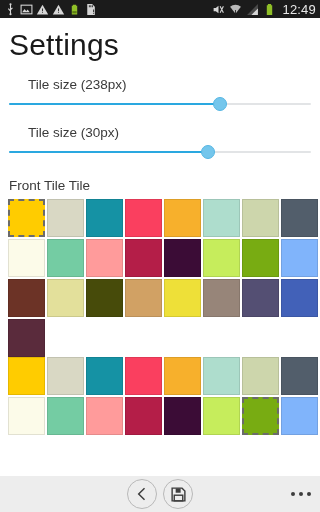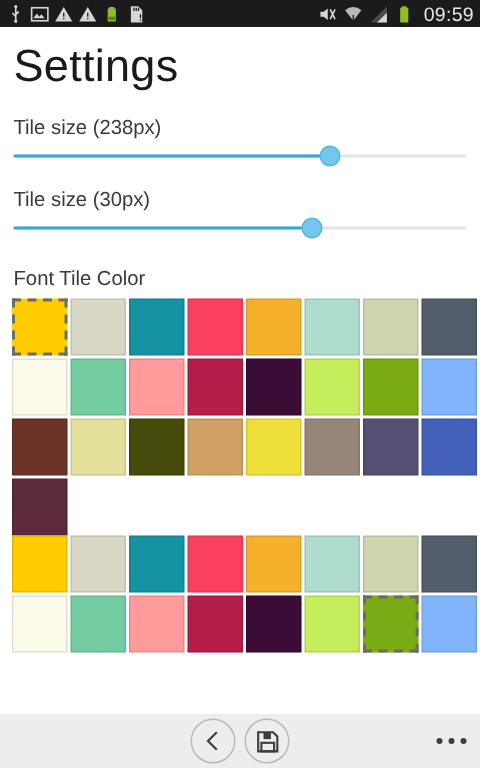--- a/index.html
+++ b/index.html
@@ -35,21 +35,21 @@
     overflow: hidden;
   }
   .page-title {
     font-size: 30px; font-weight: 300; color: #1a1a1a;
     padding: 10px 0 4px 9px; letter-spacing: .2px;
     line-height: 1.15;
   }
 
   .setting-label {
     font-size: 13.5px; color: #3a3a3a;
-    padding: 10px 12px 0 9px; line-height: 1.2;
+    padding: 10px 12px 0 9px; line-height: 1.2; margin-left: 19px;
   }
 
   .slider-row { padding: 9px 9px 0 9px; position: relative; height: 22px; }
   .slider-track {
     position: absolute; left: 9px; right: 9px; top: 10px;
     height: 2px; background: #e2e4e6; border-radius: 2px;
   }
   .slider-fill {
     position: absolute; left: 9px; top: 10px;
     height: 2px; background: #2aa8e0; border-radius: 2px;
@@ -144,21 +144,21 @@
         <path fill="#b9b9b9" d="M12 20l10-13A15 15 0 002 7l10 13z"></path>
         <path stroke="#1b1b1b" stroke-width="1.6" d="M12 13v7M9 20h6"></path>
       </svg>
       <svg class="sb-ico" viewBox="0 0 24 24">
         <path fill="#4a4a4a" d="M2 22L22 2v20H2z"></path>
         <path fill="#d6d6d6" d="M10 22h12V10L10 22z"></path>
       </svg>
       <svg class="sb-ico" viewBox="0 0 24 24">
         <path fill="#8fbf27" d="M9 2h6v2h2v18H7V4h2V2z"></path>
       </svg>
-      <span class="sb-clock">09:59</span>
+      <span class="sb-clock">12:49</span>
     </div>
   </div>
 
   <div class="content">
 
     <div class="page-title">Settings</div>
 
     <div>
       <div class="setting-label">Tile size (238px)</div>
       <div class="slider-row">
@@ -170,21 +170,21 @@
 
     <div>
       <div class="setting-label">Tile size (30px)</div>
       <div class="slider-row">
         <div class="slider-track"></div>
         <div class="slider-fill" id="fill1" style="width: 199.32px;"></div>
         <div class="slider-thumb" id="thumb1" style="left: 208.32px;"></div>
       </div>
     </div>
 
-    <div class="section-label">Font Tile Color</div>
+    <div class="section-label">Front Tile Tile</div>
     <div class="swatch-grid" id="front-grid">
         <div class="swatch selected" style="background: rgb(255, 204, 0);"></div>
         <div class="swatch" style="background: rgb(217, 216, 196);"></div>
         <div class="swatch" style="background: rgb(21, 146, 164);"></div>
         <div class="swatch" style="background: rgb(250, 63, 95);"></div>
         <div class="swatch" style="background: rgb(247, 176, 44);"></div>
         <div class="swatch" style="background: rgb(174, 221, 205);"></div>
         <div class="swatch" style="background: rgb(205, 214, 172);"></div>
         <div class="swatch" style="background: rgb(82, 94, 107);"></div>
         <div class="swatch" style="background: rgb(252, 251, 233);"></div>

